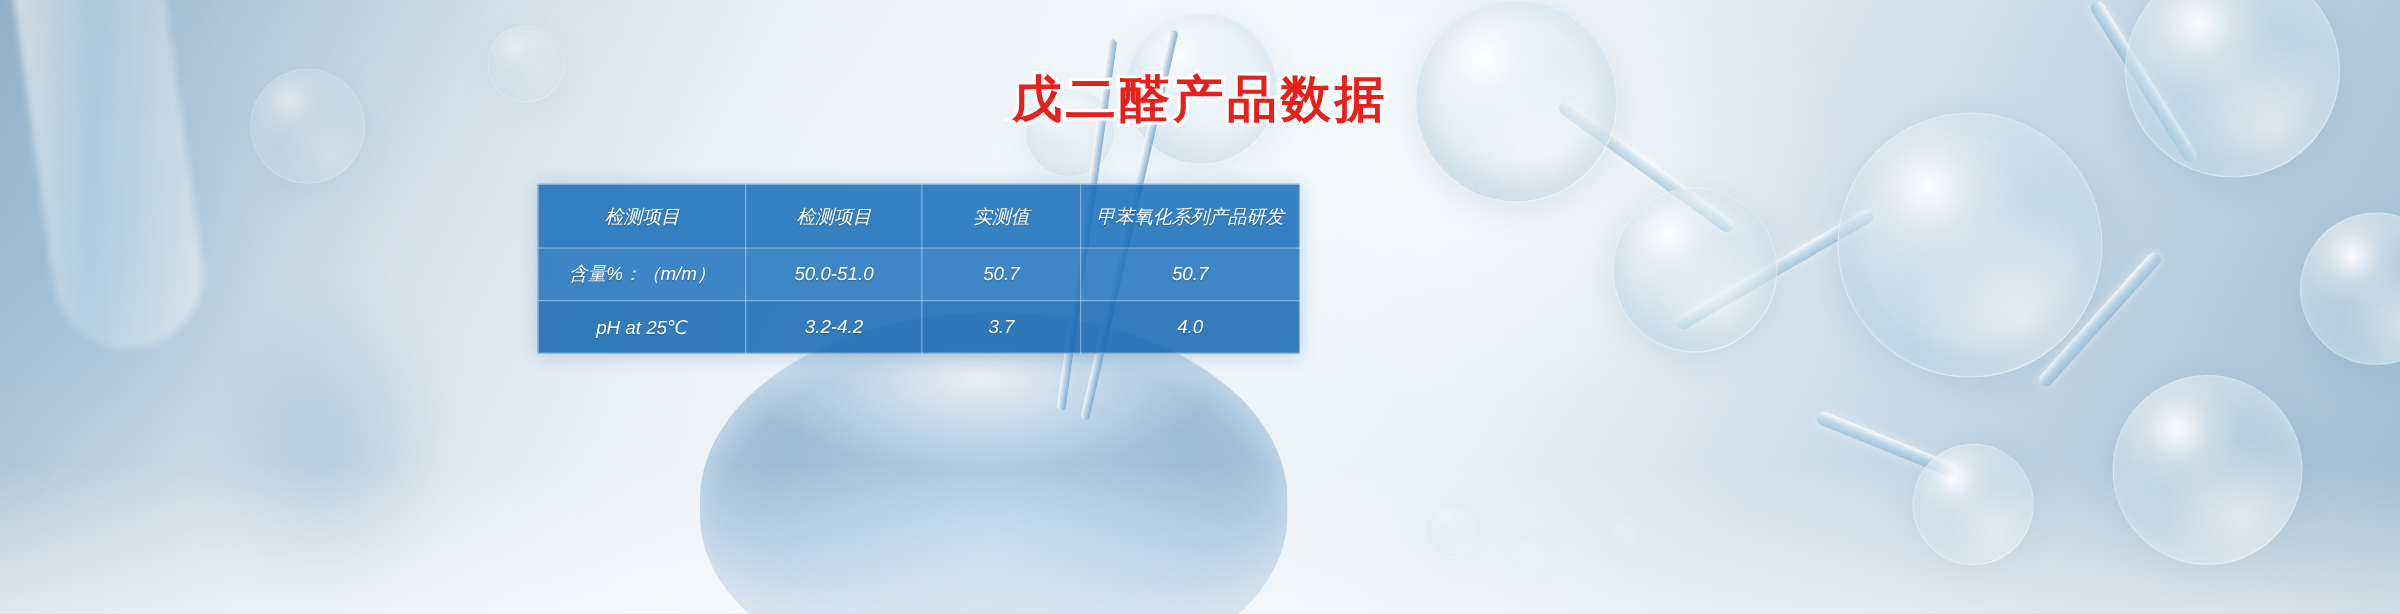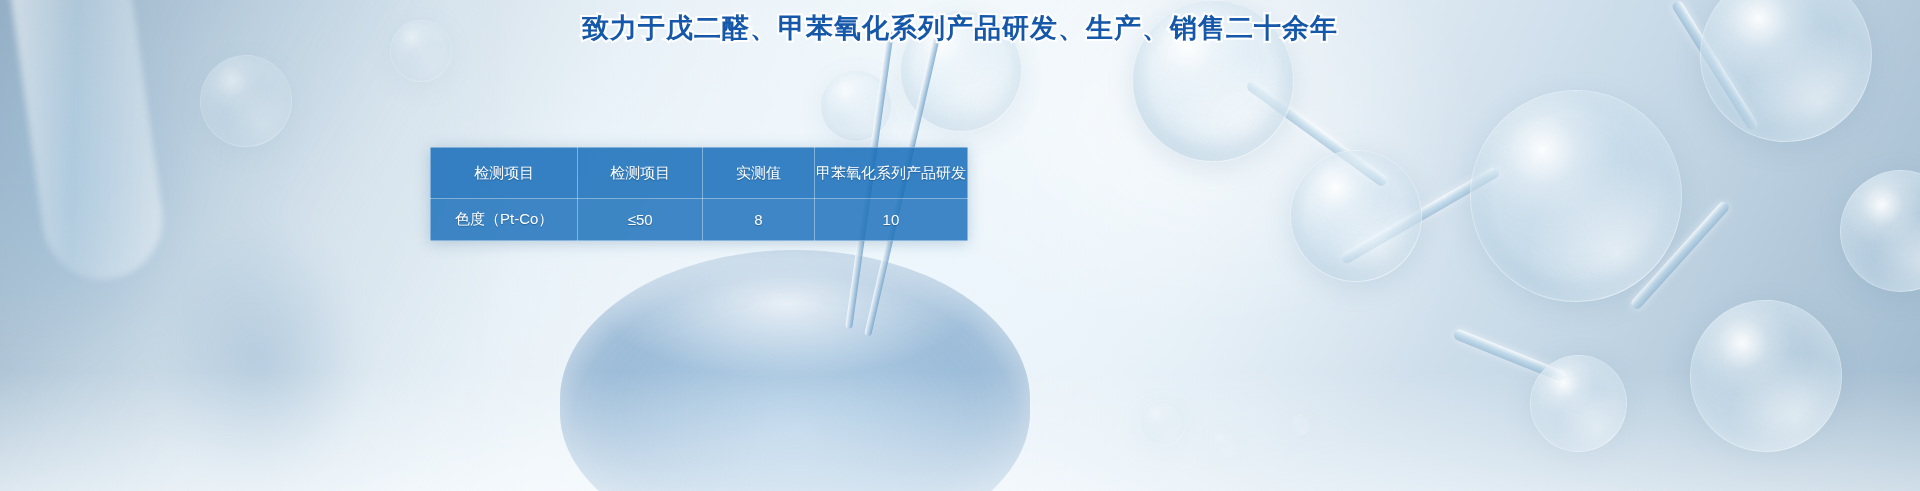--- a/index.html
+++ b/index.html
@@ -73,23 +73,24 @@
   }
   .sub-title{
     margin:0;padding-top:10px;
     font-size:27px;font-weight:bold;letter-spacing:1px;
     color:#1557a8;
     -webkit-text-stroke:4px #ffffff;
     paint-order:stroke fill;
     text-shadow:0 1px 2px rgba(255,255,255,.9);
   }
   table.data{
-    width:538px;border-collapse:collapse;
+    width:610px;border-collapse:collapse;
     background:rgba(23,110,185,.86);
     box-shadow:0 2px 14px rgba(40,90,140,.25);
+    font-style:italic;
   }
   table.data th, table.data td{
     border:1px solid rgba(255,255,255,.38);
     color:#ffffff;text-align:center;font-weight:normal;
     font-size:15px;
     padding:0;height:40px;
     text-shadow:0 1px 1px rgba(0,40,80,.35);
   }
   table.data thead th{height:50px;font-size:15px;}
   table.data td.c1{width:176px;}
@@ -132,35 +133,41 @@
     <div class="bub" style="left:1290px;top:415px;width:18px;height:18px;opacity:.4;"></div>
 
     <div class="bigdrop"></div>
     <div class="straw" style="left:866px;top:30px;height:300px;transform:rotate(8deg);"></div>
     <div class="straw" style="left:900px;top:20px;height:320px;transform:rotate(13deg);"></div>
 
     <div class="bottom-fade"></div>
   </div>
 
   <div class="title-wrap">
-    <h2 class="sub-title">致力于戊二醛、甲苯氧化系列产品研发、生产、销售二十余年</h2>
+    <h1 class="main-title">戊二醛产品数据</h1>
   </div>
 
   <table class="data" style="position:absolute;left:430px;top:147px;">
     <thead>
       <tr>
         <th class="c1">检测项目</th>
         <th class="c2">检测项目</th>
         <th class="c3">实测值</th>
         <th class="c4">甲苯氧化系列产品研发</th>
       </tr>
     </thead>
     <tbody>
       <tr>
-        <td class="c1">色度（Pt-Co）</td>
-        <td class="c2">≤50</td>
-        <td class="c3">8</td>
-        <td class="c4">10</td>
+        <td class="c1">含量%：（m/m）</td>
+        <td class="c2">50.0-51.0</td>
+        <td class="c3">50.7</td>
+        <td class="c4">50.7</td>
+      </tr>
+      <tr>
+        <td class="c1">pH at 25℃</td>
+        <td class="c2">3.2-4.2</td>
+        <td class="c3">3.7</td>
+        <td class="c4">4.0</td>
       </tr>
     </tbody>
   </table>
 
 </div>
 
 </body></html>

